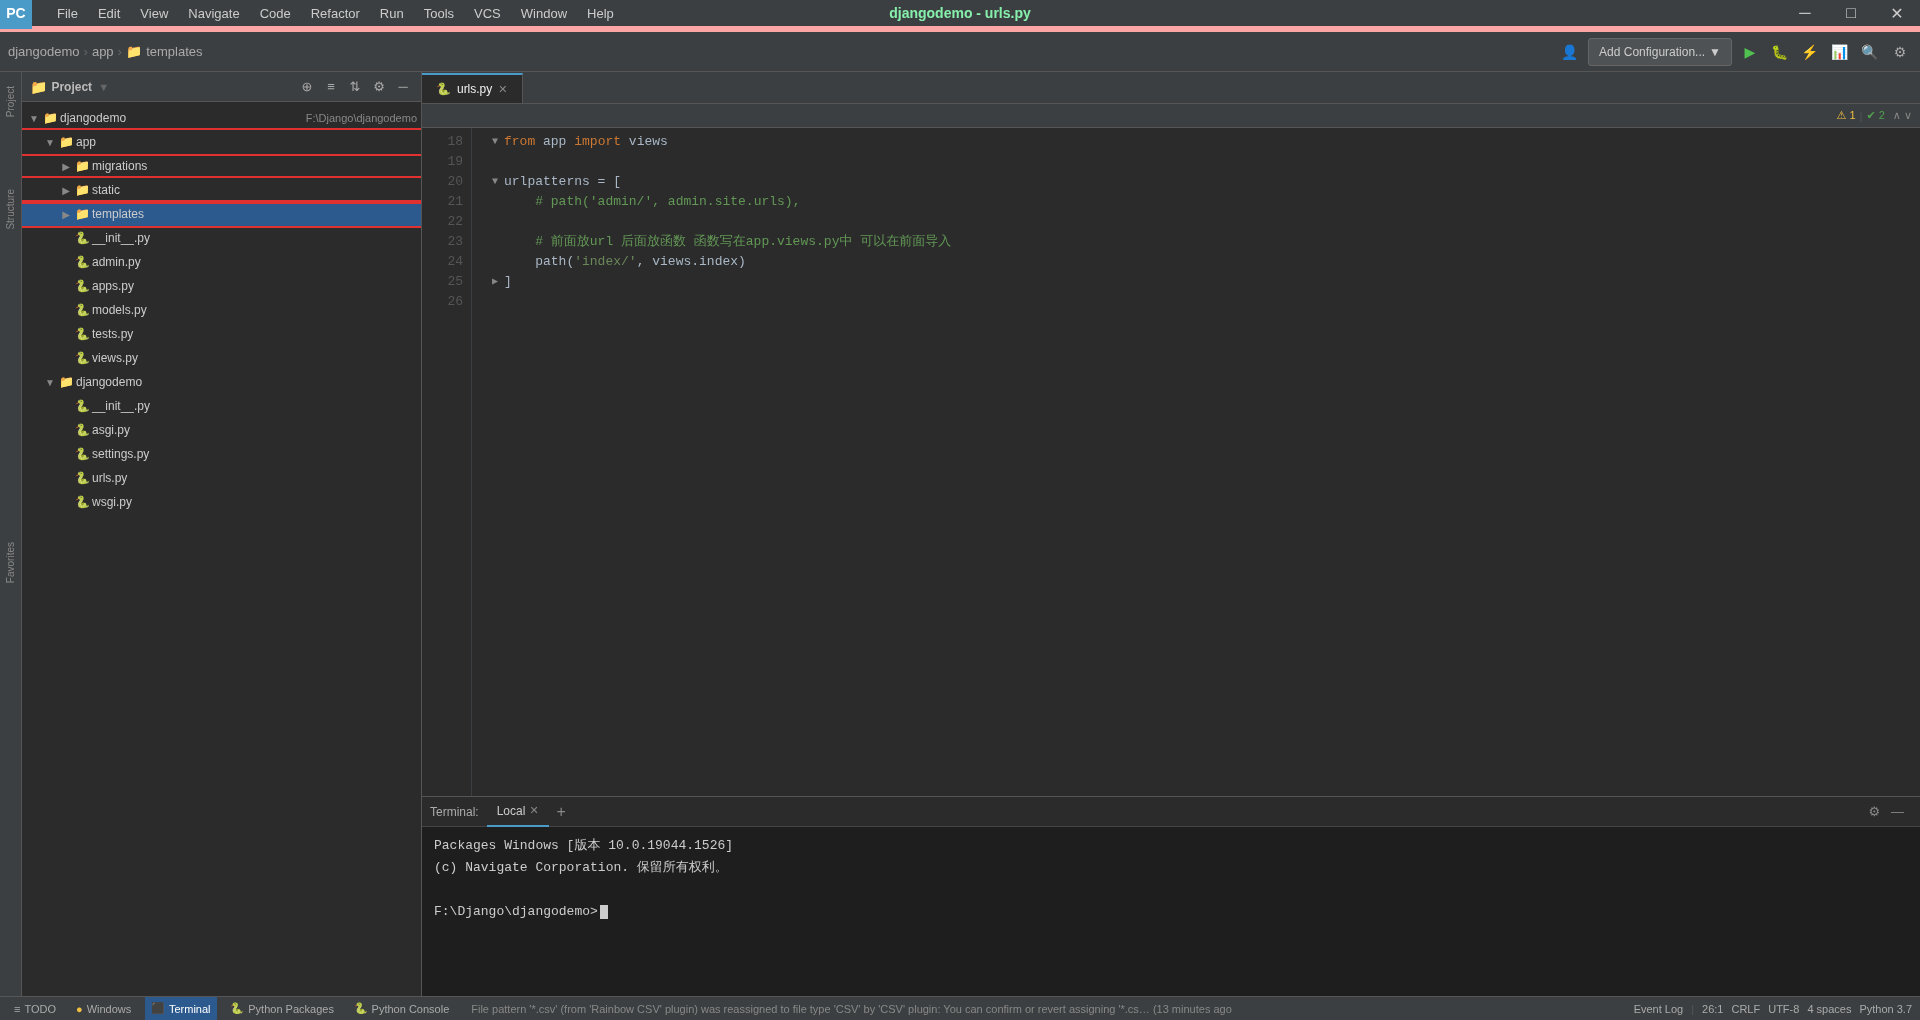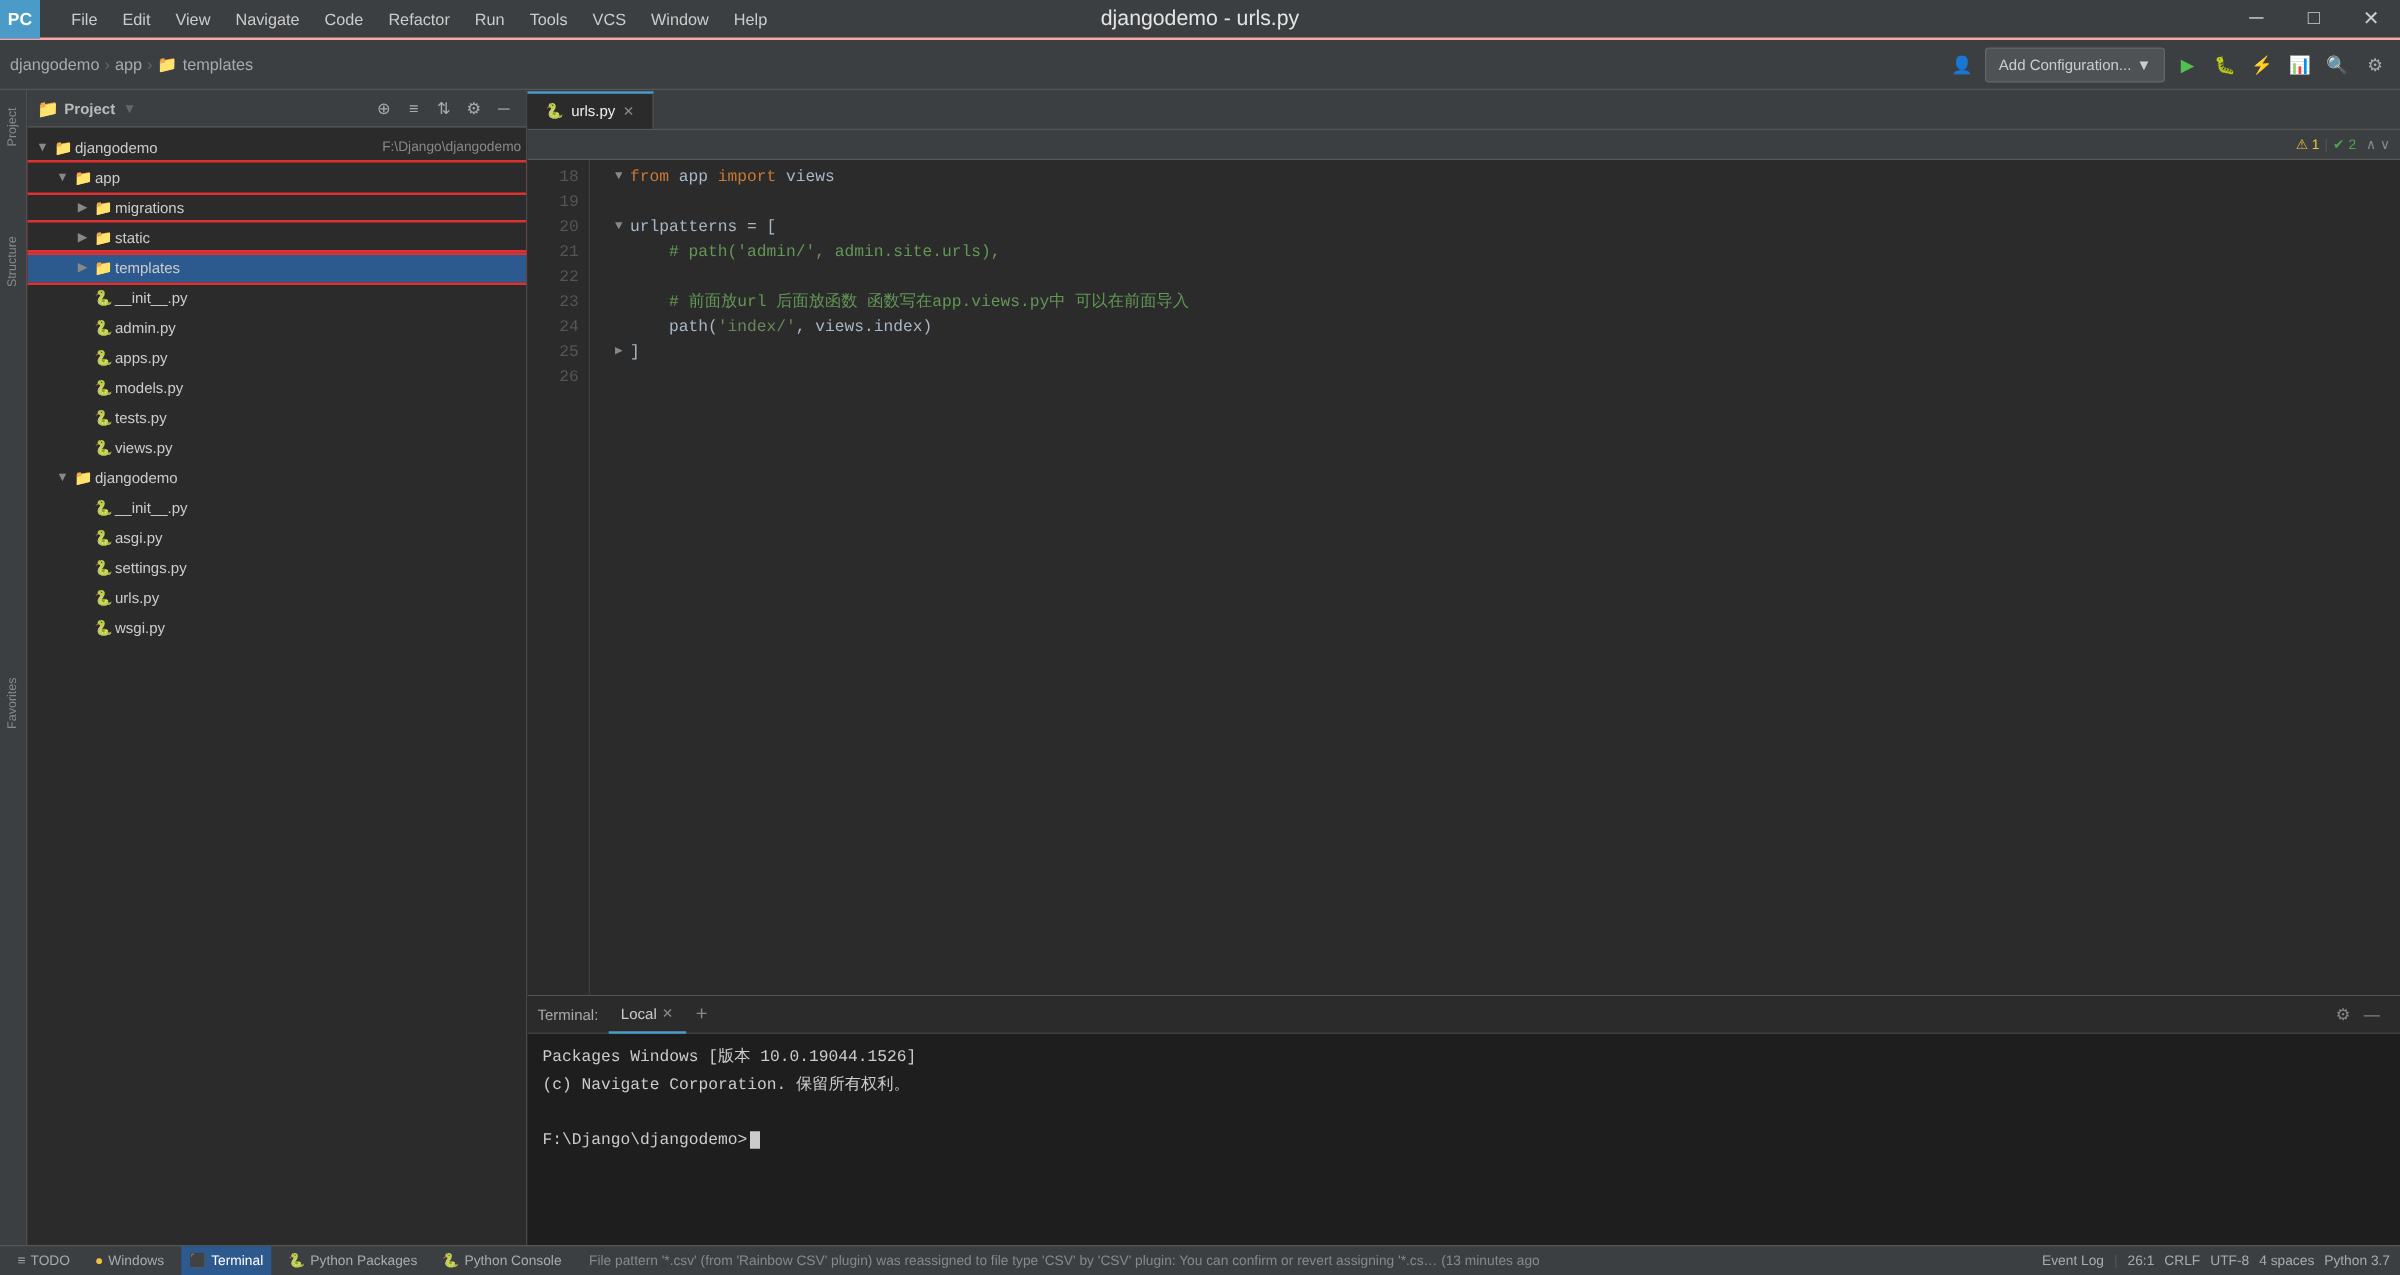--- a/index.html
+++ b/index.html
@@ -4,21 +4,21 @@
   <style>
     * { margin: 0; padding: 0; box-sizing: border-box; }
     body { width: 1920px; height: 1020px; background: #2b2b2b; font-family: 'Segoe UI', sans-serif; overflow: hidden; color: #ccc; font-size: 13px; }
 
     
     #titlebar {
       height: 32px;
       background: #3c3f41;
       display: flex;
       align-items: center;
-      border-bottom: 2px solid #fca5a5;
+      border-bottom: 6px solid #fca5a5;
       position: relative;
     }
     #titlebar .menu-area {
       display: flex;
       align-items: center;
       gap: 0;
       height: 100%;
       margin-left: 15px;
     }
     #titlebar .logo {
@@ -37,22 +37,23 @@
       display: flex;
       align-items: center;
       color: #ccc;
       font-size: 13px;
       cursor: pointer;
     }
     #titlebar .title-center {
       position: absolute;
       left: 50%;
       transform: translateX(-50%);
-      color: #e5e5e5;
-      font-size: 17px;
+      color: #86efac;
+      font-size: 14px;
+      font-weight: bold;
     }
     #titlebar .win-controls {
       position: absolute;
       right: 0;
       display: flex;
       height: 32px;
     }
     .win-btn {
       width: 46px;
       height: 32px;

